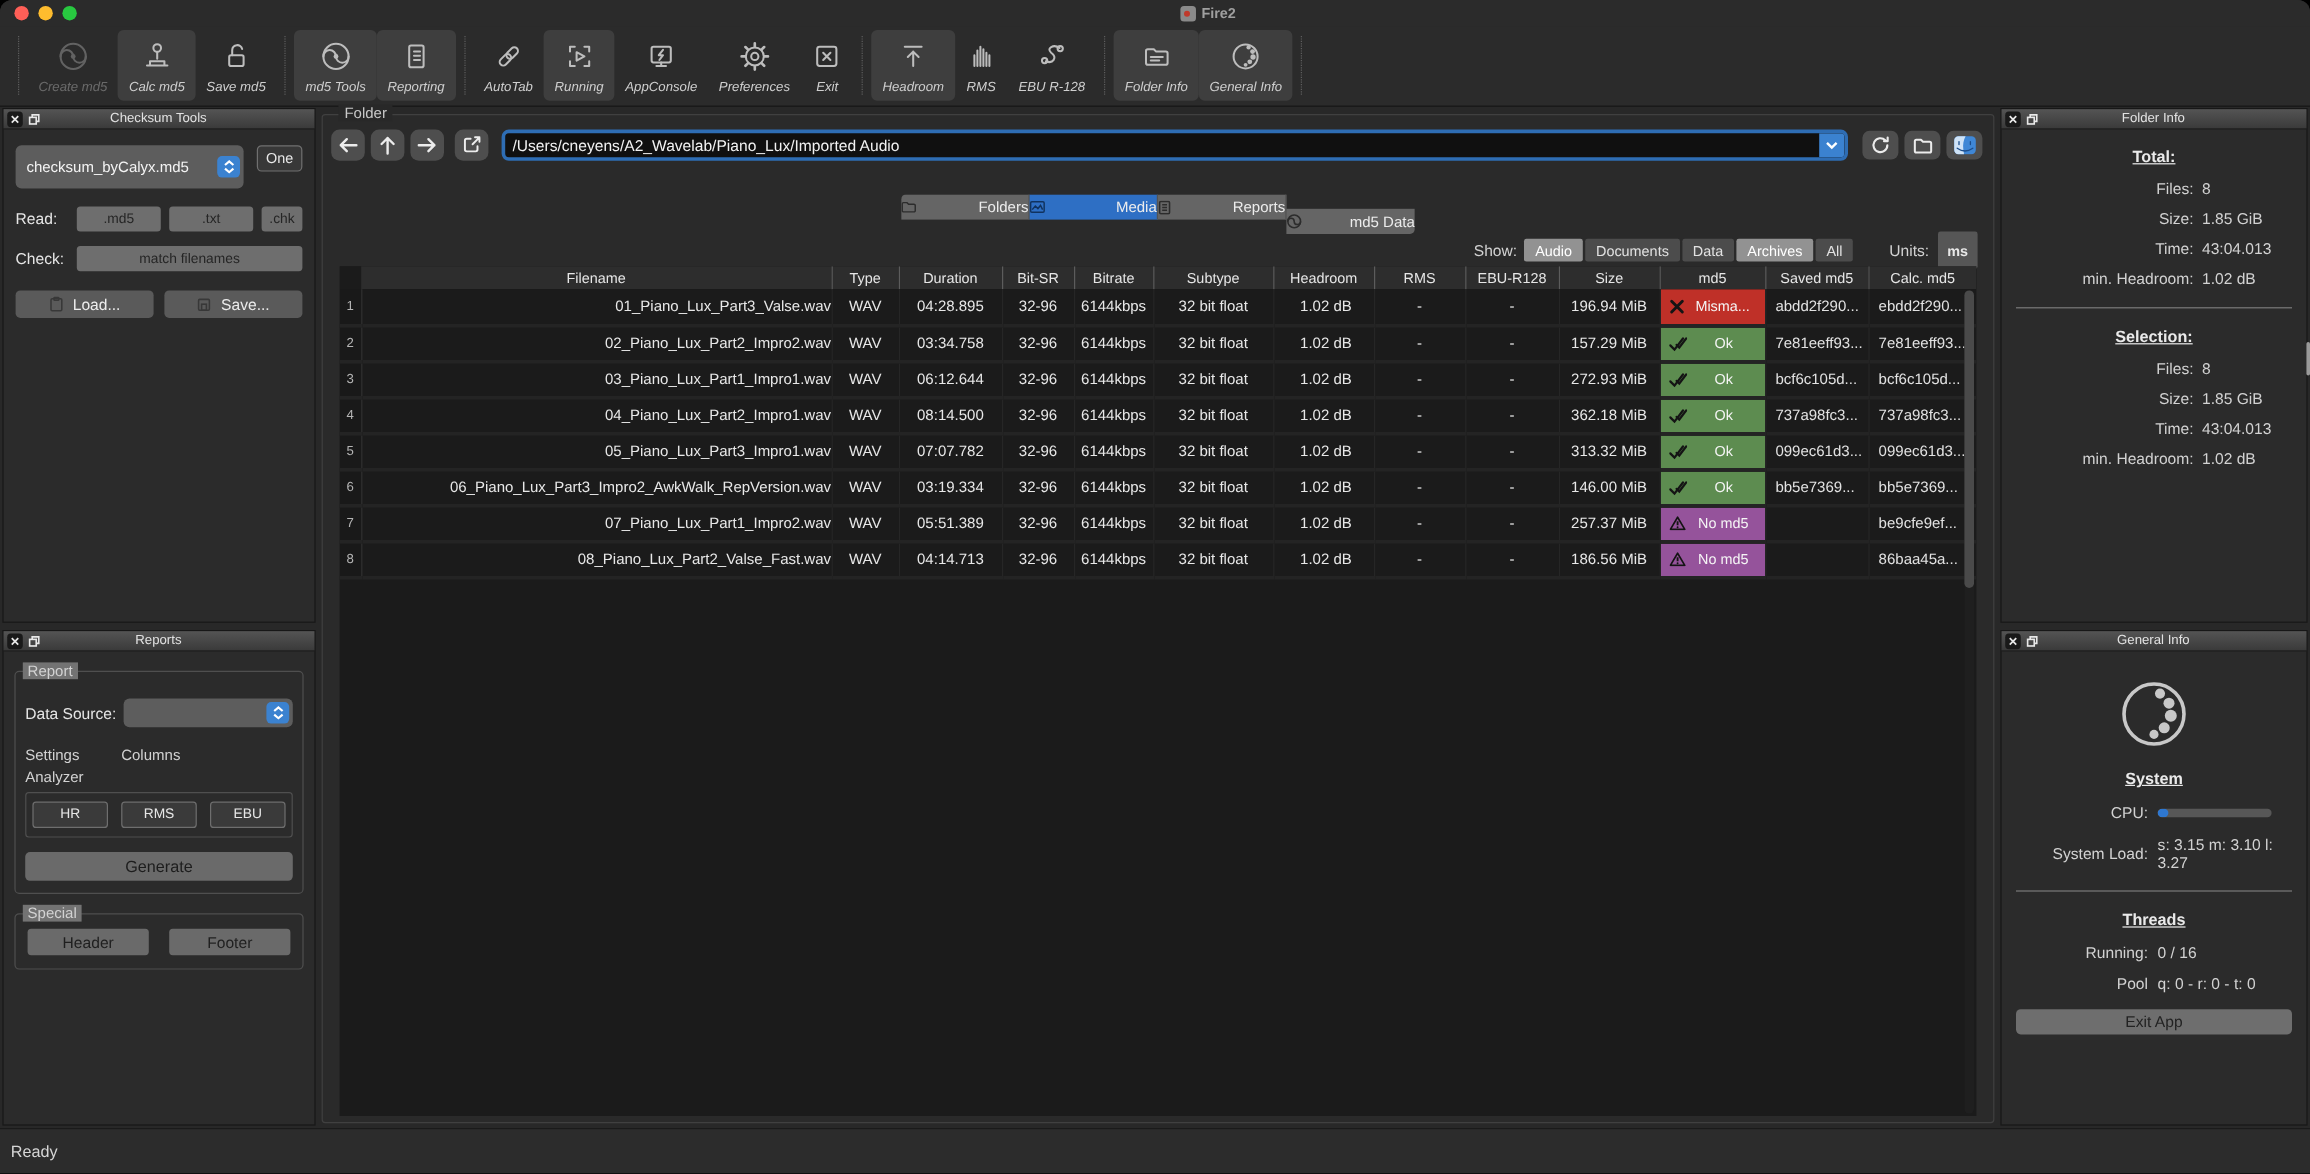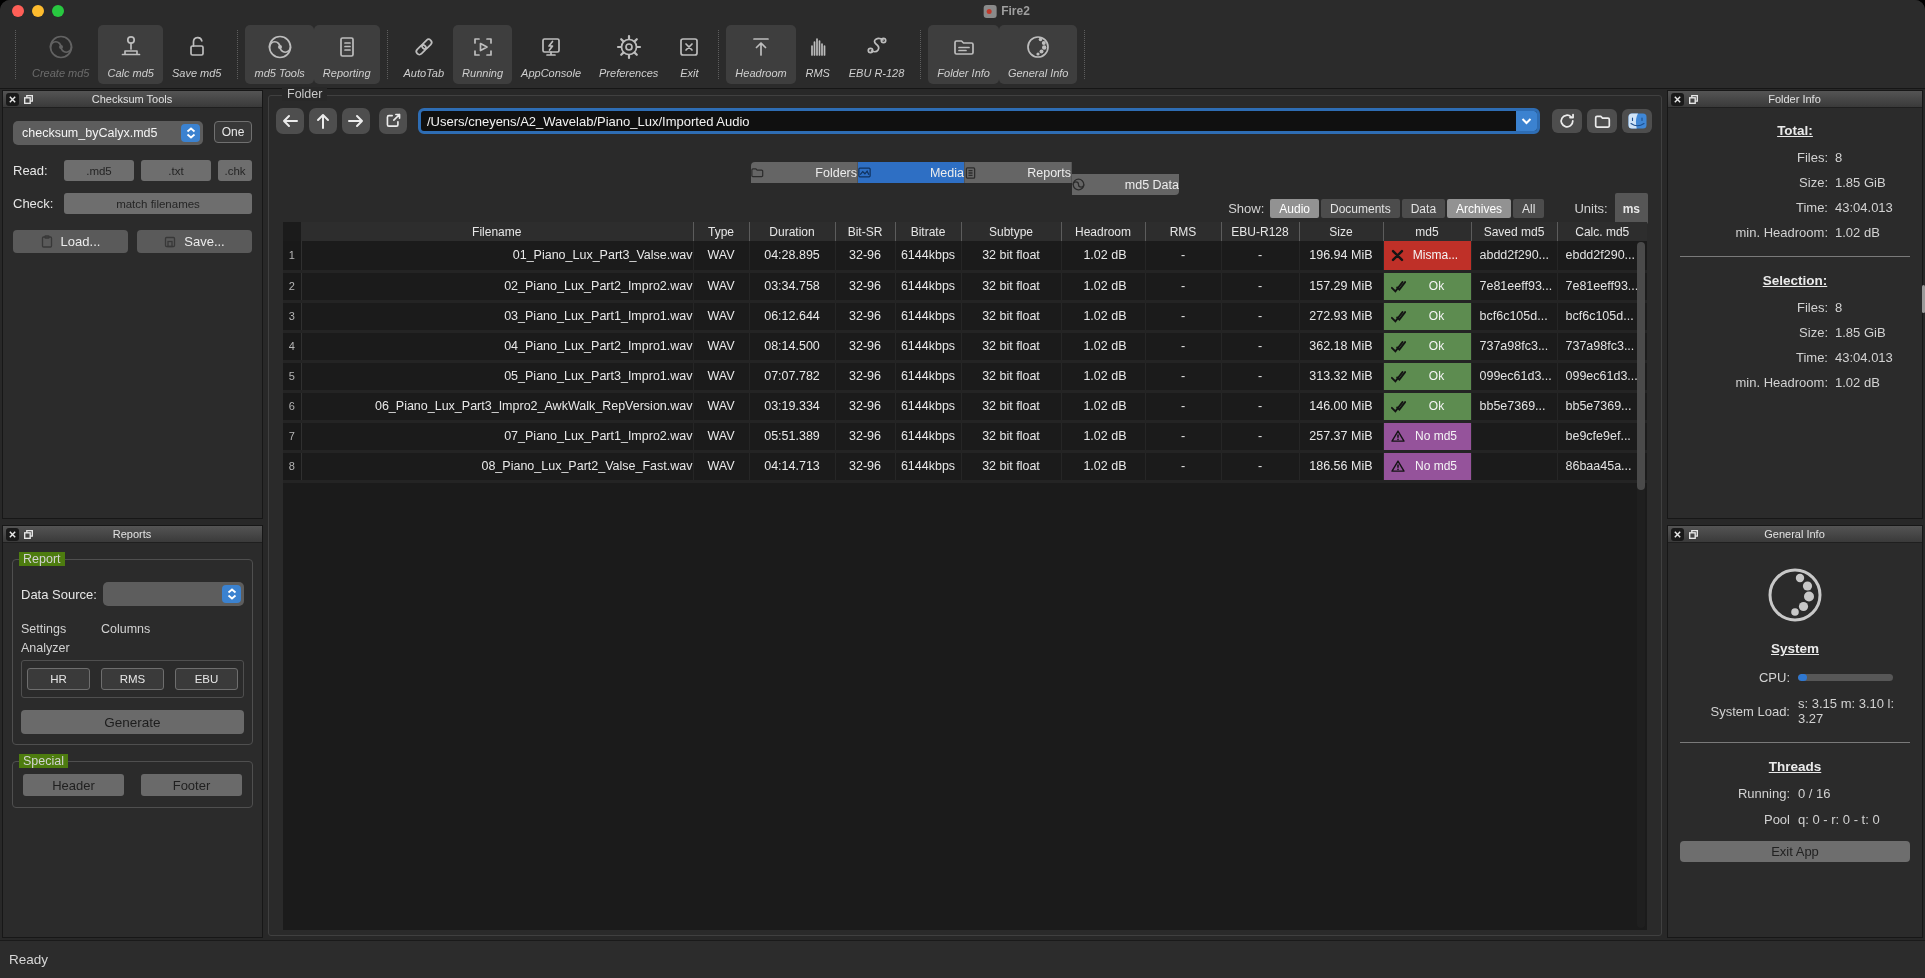--- a/index.html
+++ b/index.html
@@ -37,37 +37,37 @@
   #p-generalinfo { top:435px; bottom:0; }
   .phead { height:17px; background:linear-gradient(#545454,#3a3a3a); border-bottom:1px solid #1f1f1f; display:flex; align-items:center; padding:0 3px; gap:3px; }
   .ph-btn { width:13px; height:13px; border-radius:3px; background:#191919; display:flex; align-items:center; justify-content:center; }
   .ph-btn svg { stroke:#e8e8e8; fill:none; stroke-width:1.6; }
   .ph-title { flex:1; text-align:center; font-size:11px; color:#e2e2e2; }
   .ph-spacer { width:30px; }
 
   
   .cs-body { padding:13px 10px; font-size:13px; }
   .row-combo { display:flex; gap:11px; margin-bottom:15px; }
-  .combo { flex:1; height:24px; background:#5d5d5d; border-radius:5px; display:flex; align-items:center; padding:0 3px 0 9px; color:#f4f4f4; font-size:12.5px; }
+  .combo { flex:1; height:36px; background:#5d5d5d; border-radius:5px; display:flex; align-items:center; padding:0 3px 0 9px; color:#f4f4f4; font-size:12.5px; }
   .combo .c-val { flex:1; white-space:nowrap; overflow:hidden; }
   .stepper { width:19px; height:18px; background:#3b82d0; border-radius:4px; display:flex; align-items:center; justify-content:center; }
   .stepper svg { stroke:#fff; fill:none; stroke-width:1.8; }
   .btn-one { width:38px; height:22px; background:#383838; border:1px solid #707070; border-radius:4px; color:#e8e8e8; font-size:12px; display:flex; align-items:center; justify-content:center; }
   .row-read { display:grid; grid-template-columns:44px 70px 70px 1fr; gap:7px; align-items:center; margin-bottom:12px; }
   .row-check { display:grid; grid-template-columns:44px 1fr; gap:7px; align-items:center; margin-bottom:16px; }
   .fld-label { color:#e6e6e6; }
   .gray-btn { background:#6e6e6e; color:#252525; font-size:11.5px; border-radius:3px; height:21px; display:flex; align-items:center; justify-content:center; }
   .row-ls { display:grid; grid-template-columns:1fr 1fr; gap:9px; }
   .ls-btn { height:23px; background:#5a5a5a; border-radius:4px; color:#ececec; font-size:13px; display:flex; align-items:center; justify-content:center; gap:8px; }
   .ls-btn svg { stroke:#383838; fill:none; stroke-width:1.3; }
 
   
   .rp-body { padding:6px 9px; font-size:12.5px; }
   .grp { border:1px solid #4f4f4f; border-radius:4px; position:relative; padding:14px 8px 10px; margin-top:10px; }
-  .grp-label { position:absolute; top:-8px; left:6px; background:#4d7c0f; padding:0 4px; color:#d2d2d2; font-size:12.5px; }
+  .grp-label { position:absolute; top:-8px; left:6px; background:#737373; padding:0 4px; color:#d2d2d2; font-size:12.5px; }
   .ds-row { display:flex; align-items:center; gap:6px; margin:8px 0 16px; }
   .ds-row .combo { height:24px; }
   .sc-labels { display:grid; grid-template-columns:72px 1fr; gap:8px; color:#d2d2d2; margin-bottom:5px; }
   .sc-boxes { display:grid; grid-template-columns:72px 1fr; gap:8px; margin-bottom:12px; }
   .sub-box { border:1px solid #4f4f4f; border-radius:3px; padding:8px 6px; }
   .dark-btn { background:#3a3a3a; border:1px solid #6e6e6e; border-radius:3px; color:#e6e6e6; font-size:11.5px; height:22px; display:flex; align-items:center; justify-content:center; }
   .set-box { display:flex; flex-direction:column; gap:9px; }
   .col-box { display:flex; align-items:center; justify-content:center; }
   .col-box .dark-btn { width:60px; }
   .an-label { color:#d2d2d2; margin-bottom:5px; }

